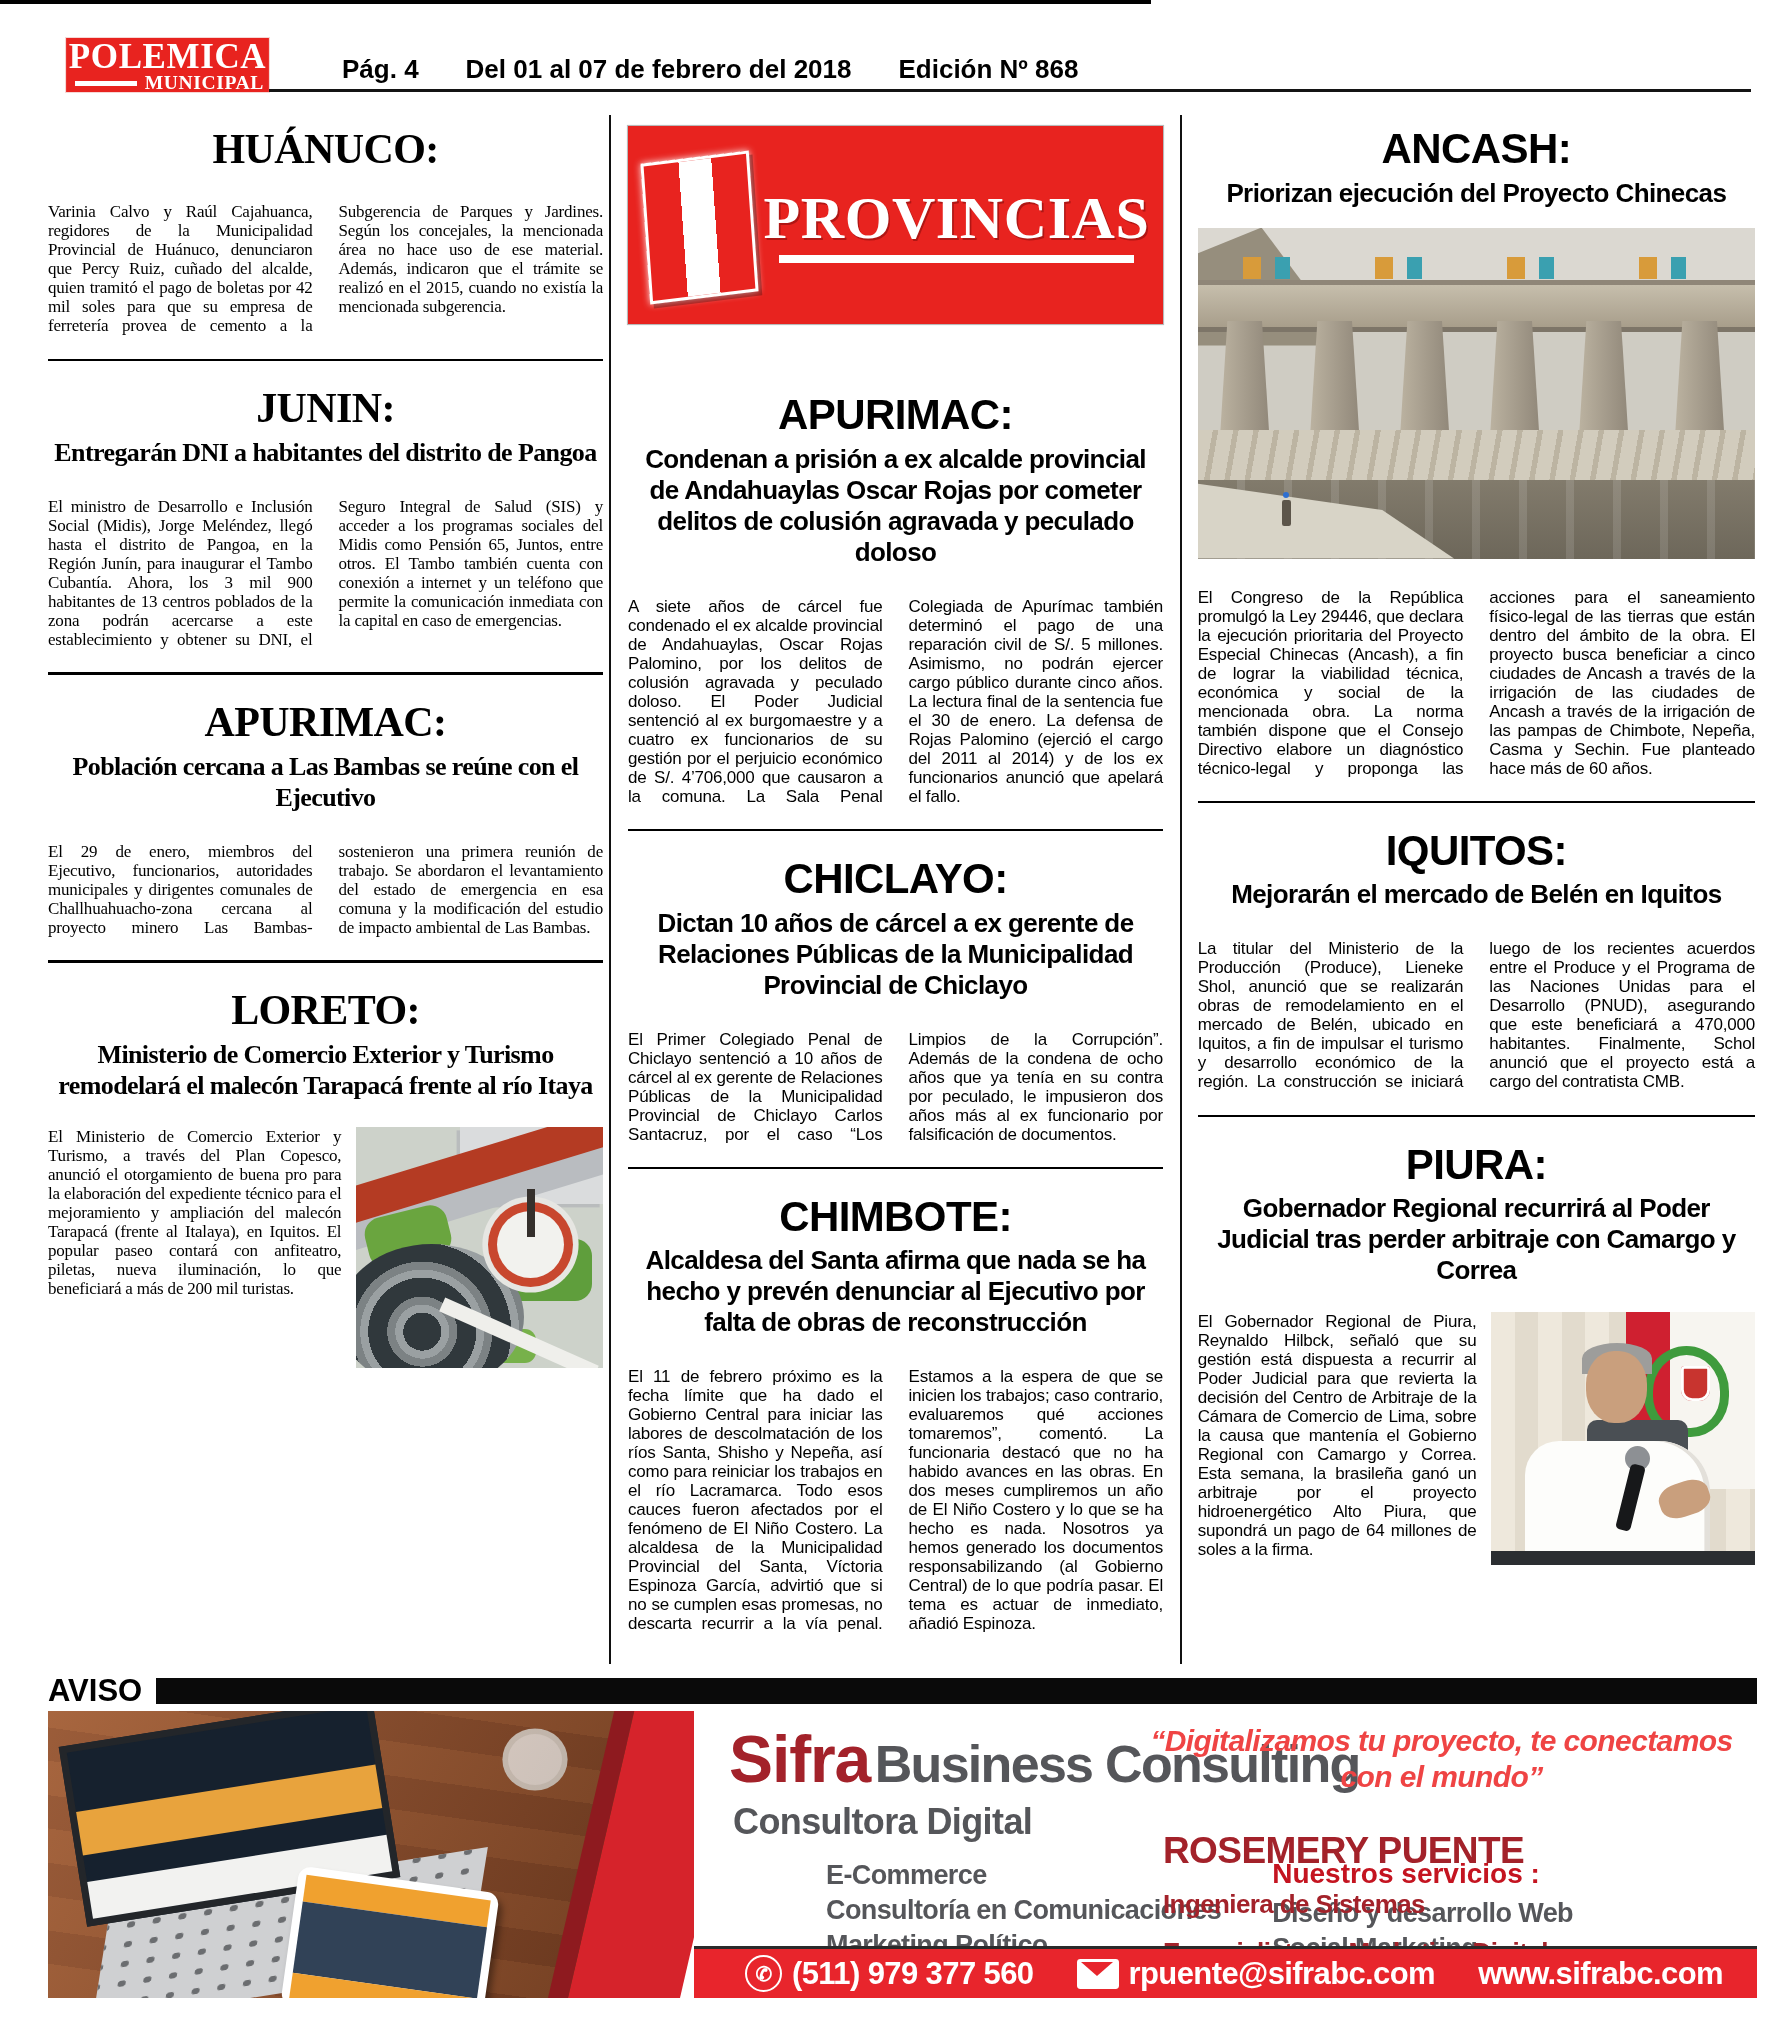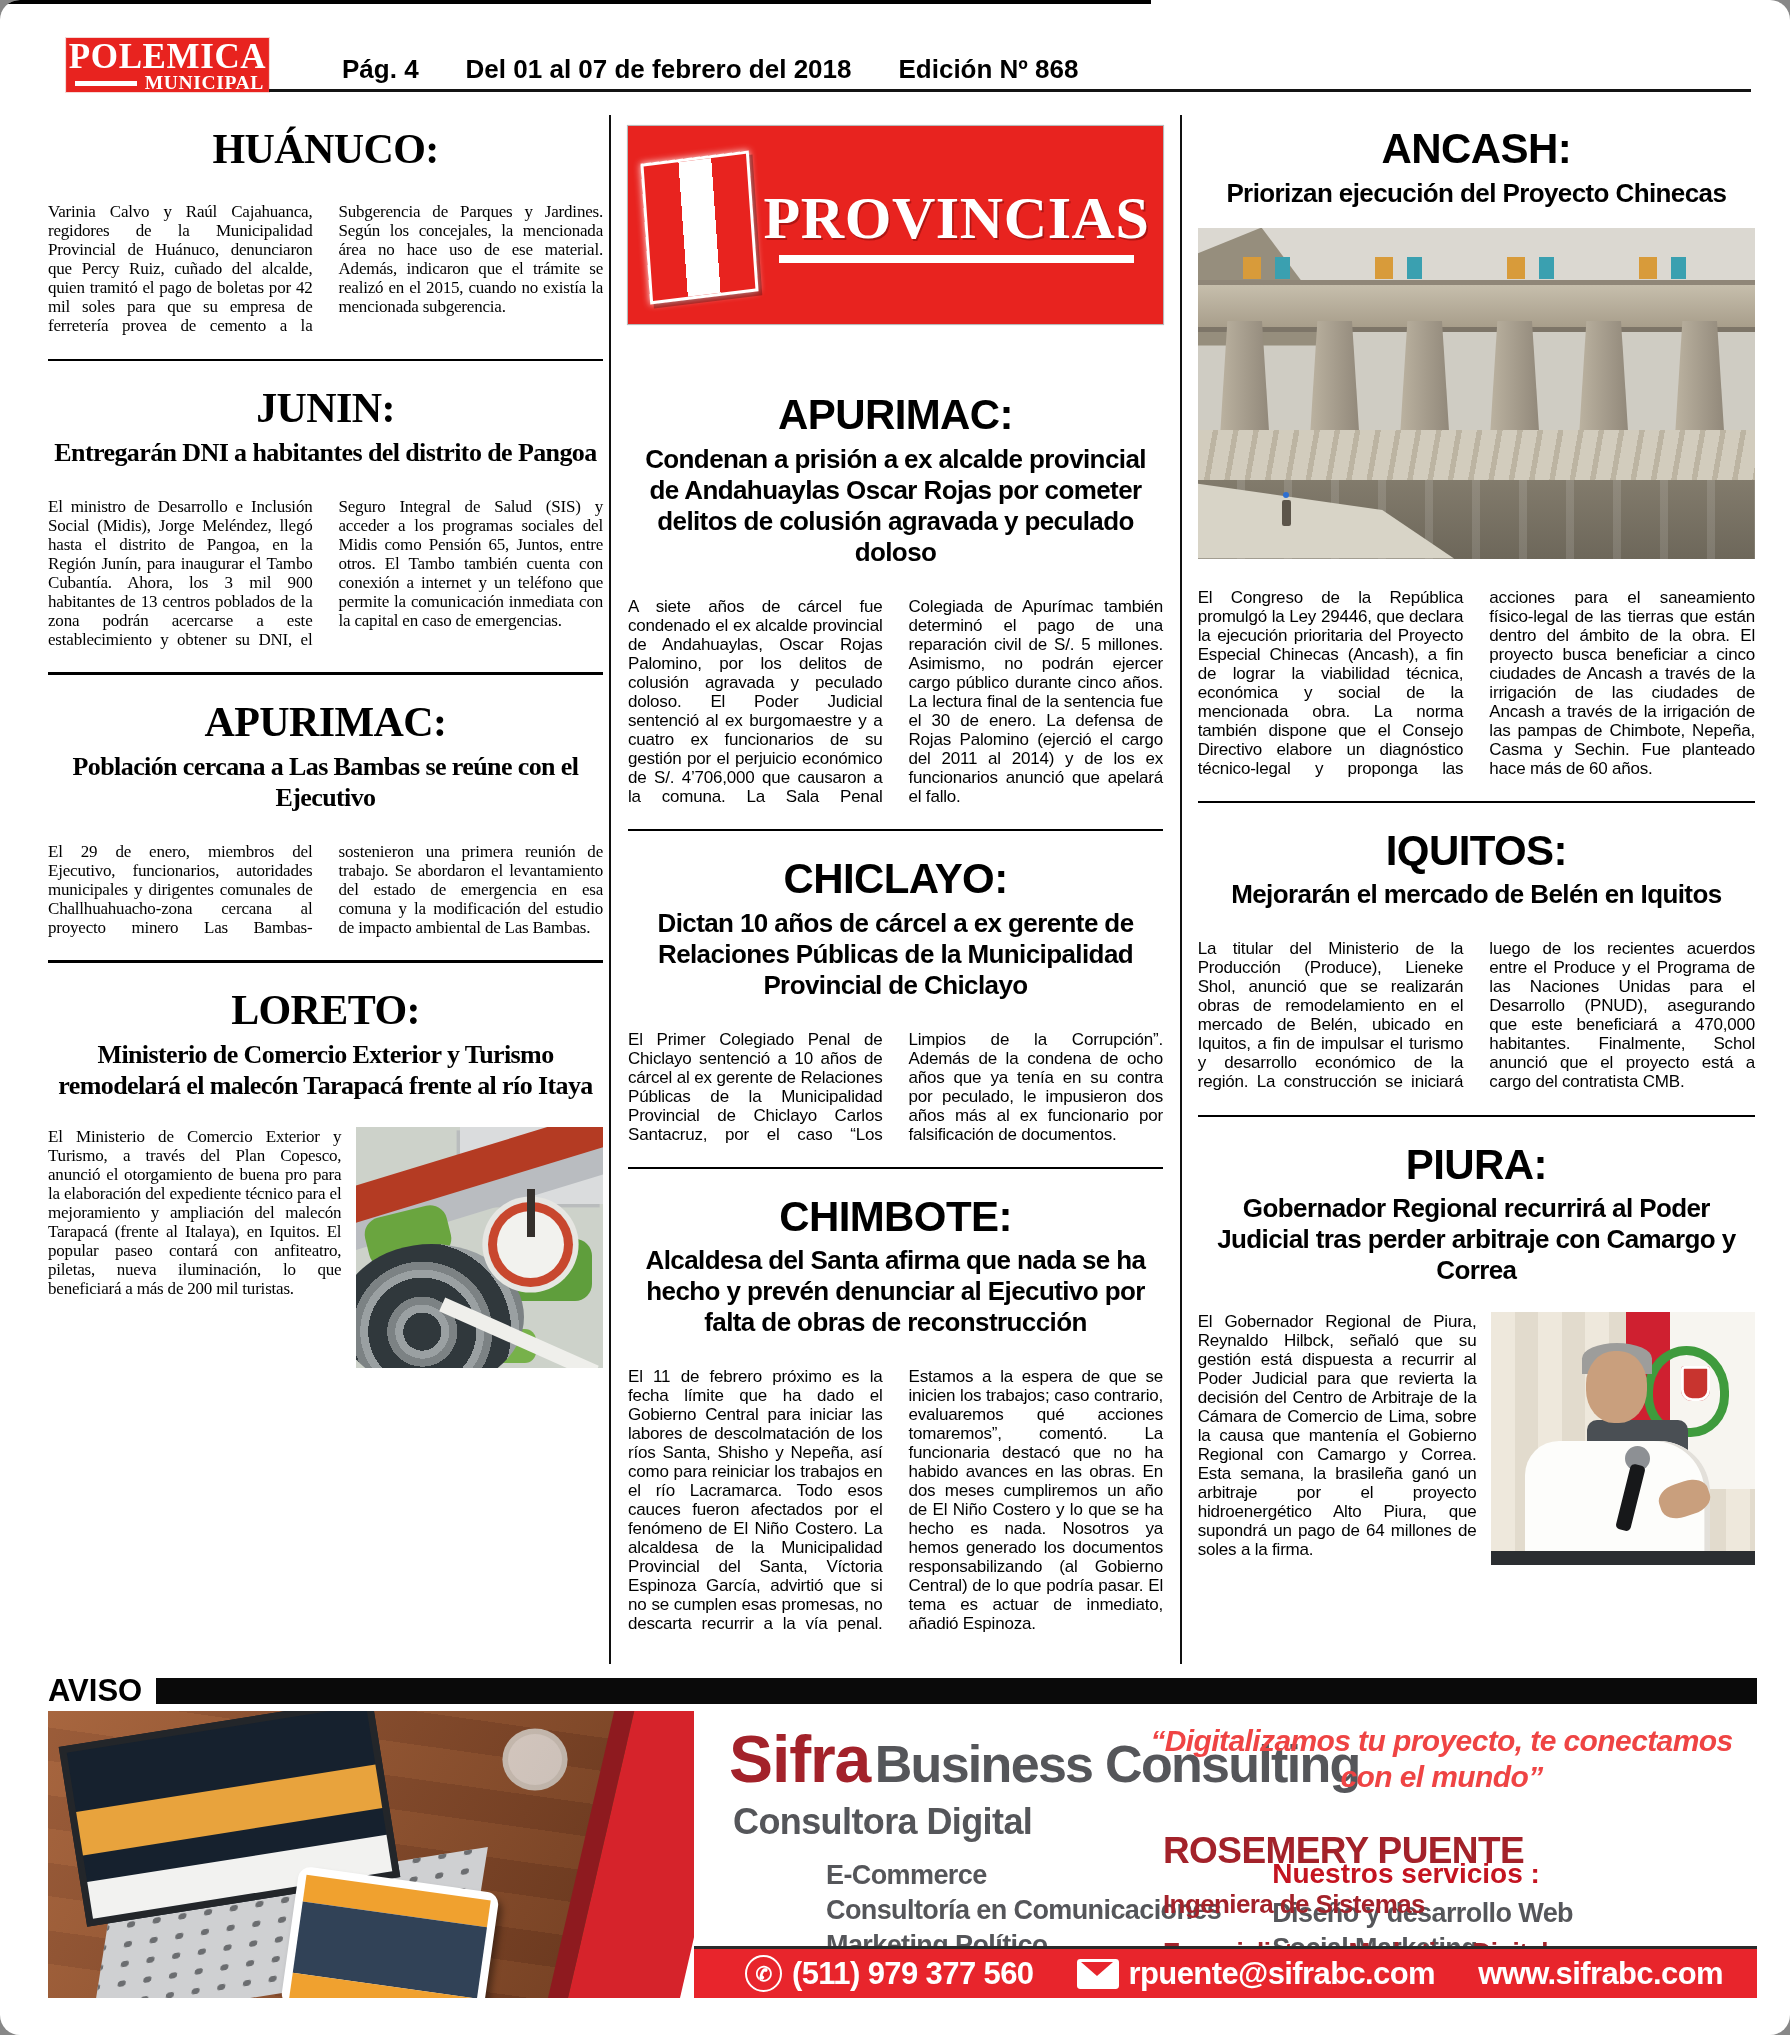--- a/index.html
+++ b/index.html
@@ -1,17 +1,17 @@
 <!DOCTYPE html>
 <html style="font-size:9px"><head>
 <meta charset="utf-8">
 <style>
   html,body{margin:0;padding:0;background:#888;}
   .page{position:relative;width:1790px;height:2035px;background:#fff;
-        font-family:"Liberation Sans",sans-serif;color:#000;overflow:hidden;border-radius:20px;}
+        font-family:"Liberation Sans",sans-serif;color:#000;overflow:hidden;}
   .scan-strip{position:absolute;top:0;left:0;width:1151px;height:3.9px;background:#000;}
 
   
   .masthead{position:absolute;top:0;left:0;right:0;height:112px;}
   .logo{position:absolute;left:65px;top:37px;width:205px;height:56px;background:#e8231f;
         color:#fff;text-align:center;box-shadow:0 0 0 1.1px #f6d7d5 inset;}
   .logo-top{font-family:"Liberation Serif",serif;font-weight:bold;font-size:35px;line-height:34px;
             letter-spacing:0.6px;margin-top:3.4px;}
   .logo-bottom{display:flex;align-items:center;justify-content:flex-end;padding:0 6px;margin-top:-2.2px;}
   .logo-dash{display:inline-block;width:62px;height:5px;background:#fff;margin-right:7.9px;}

